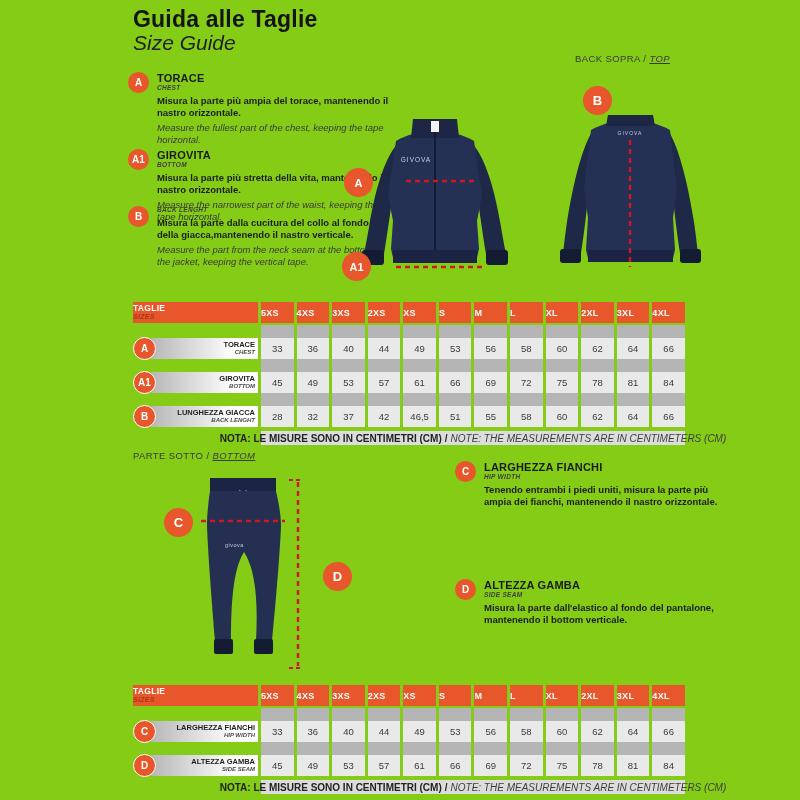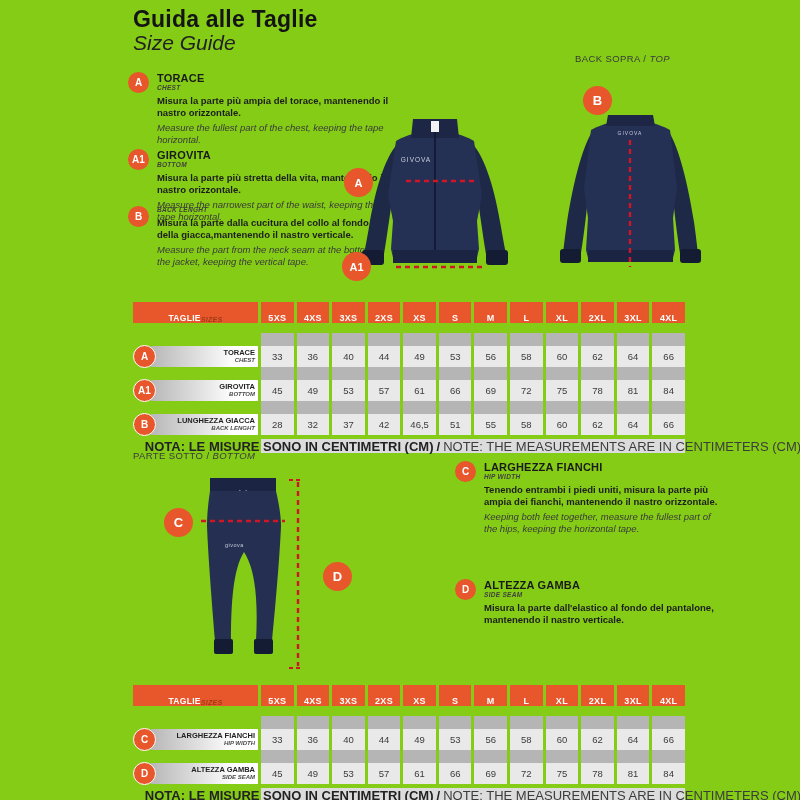--- a/index.html
+++ b/index.html
@@ -8,21 +8,21 @@
     position:relative; width:800px; height:800px; background:#84cc16;
     font-family:"Liberation Sans", sans-serif; color:#1d1d1b; overflow:hidden;
   }
   
   .title-block { position:absolute; left:133px; top:7px; }
   .title-it { font-size:23px; font-weight:bold; color:#141414; letter-spacing:.2px; line-height:1.05; }
   .title-en { font-size:21px; font-style:italic; color:#222; line-height:1.1; }
 
   
   .part-label { position:absolute; font-size:9.5px; color:#3a3a3a; letter-spacing:.4px; }
-  .part-label .en { font-style:italic; }
+  .part-label .en { font-style:italic;text-decoration:underline; }
 
   
   .measure { position:absolute; width:258px; }
   .m-badge {
     position:absolute; left:0; top:0; width:21px; height:21px; border-radius:50%;
     background:#E8562B; color:#fff; font-weight:bold; font-size:10px;
     display:flex; align-items:center; justify-content:center;
   }
   .m-body { margin-left:29px; }
   .m-name { font-size:11px; font-weight:bold; color:#1a1a1a; letter-spacing:.2px; }
@@ -40,22 +40,22 @@
     display:flex; align-items:center; justify-content:center; z-index:5;
   }
   .marker.small-text { font-size:11px; }
 
   
   .size-table { position:absolute; width:552px; }
   .cols { display:flex; gap:3px; }
   .t-label-col { width:125px; flex:0 0 125px; display:flex; flex-direction:column; }
   .t-size-col  { flex:1 1 0; display:flex; flex-direction:column; }
   .t-head {
-    height:21px; margin-bottom:10px; background:#E8562B; color:#fff;
-    display:flex; flex-direction:row; align-items:flex-end; justify-content:center;
+    height:21px; margin-bottom:2px; background:#E8562B; color:#fff;
+    display:flex; flex-direction:column; align-items:flex-start; justify-content:center;
     font-weight:bold; font-size:9px; letter-spacing:.3px;
   }
   .t-head .hd-it { font-size:8.5px; line-height:1.05; }
   .t-head .hd-en { font-size:7px; font-weight:bold; font-style:italic; color:#9e3a14; line-height:1.05; }
   .t-sp  { height:13px; background:#b5b5b5; }
   .t-gap { height:13px; background:transparent; }
   .t-val {
     height:21px; background:#e9e9e9; color:#3a3a3a; font-size:9.5px;
     display:flex; align-items:center; justify-content:center;
   }
@@ -71,25 +71,25 @@
   .t-row-label .rl-it { font-size:7.5px; font-weight:bold; color:#222; line-height:1.1; white-space:nowrap; }
   .t-row-label .rl-en { font-size:6px; font-style:italic; font-weight:bold; color:#4a4a4a; line-height:1.1; white-space:nowrap; }
   .t-badge {
     position:absolute; left:0; top:-1px; width:23px; height:23px; border-radius:50%;
     background:#E8562B; color:#fff; font-weight:bold; font-size:10px;
     display:flex; align-items:center; justify-content:center; z-index:2; border:1px solid #fff;
   }
   .note-band {
     margin-left:128px; margin-top:4px; height:14px; background:#dcdcdc;
     display:flex; align-items:center; justify-content:center; gap:3px;
-    font-size:13px; color:#222; white-space:nowrap;
+    font-size:10px; color:#222; white-space:nowrap;
   }
   .note-band .n-it { font-weight:bold; }
   .note-band .n-sep { font-weight:bold; }
-  .note-band .n-en { color:#3c3c3c; }
+  .note-band .n-en { font-style:italic; color:#3c3c3c; }
 </style>
 </head>
 <body>
 
 <div class="page">
 
   <div class="title-block">
     <div class="title-it">Guida alle Taglie</div>
     <div class="title-en">Size Guide</div>
   </div>
@@ -132,30 +132,29 @@
       <div class="m-desc-en">Measure the part from the neck seam at the bottom of the jacket, keeping the vertical tape.</div>
     </div>
   </div>
 
   <div class="measure" style="left:455px; top:461px;">
     <div class="m-badge">C</div>
     <div class="m-body">
       <div class="m-name">LARGHEZZA FIANCHI</div>
       <div class="m-sub">HIP WIDTH</div>
       <div class="m-desc-it">Tenendo entrambi i piedi uniti, misura la parte più ampia dei fianchi, mantenendo il nastro orizzontale.</div>
-      <div class="m-desc-en">Keeping both feet together, measure the fullest part of the hips, keeping the horizontal tape.</div>
     </div>
   </div>
 
   <div class="measure" style="left:455px; top:579px;">
     <div class="m-badge">D</div>
     <div class="m-body">
       <div class="m-name">ALTEZZA GAMBA</div>
       <div class="m-sub">SIDE SEAM</div>
-      <div class="m-desc-it">Misura la parte dall'elastico al fondo del pantalone, mantenendo il nastro verticale.</div>
+      <div class="m-desc-it">Misura la parte dall'elastico al fondo del pantalone, mantenendo il bottom verticale.</div>
     </div>
   </div>
 
   <svg class="illus" style="left:336px; top:99px;" width="198" height="198" viewBox="0 0 198 198">
 
     <path d="M62,44 C48,60 39,92 33,128 C31,140 29,150 28,155 L47,161 C51,138 55,108 58,88 L60,58 Z" fill="#1e2847"></path>
     <path d="M136,44 C150,60 159,92 165,128 C167,140 169,150 170,155 L151,161 C147,138 143,108 140,88 L138,58 Z" fill="#1e2847"></path>
 
     <rect x="26" y="151" width="22" height="15" rx="3" fill="#141c33"></rect>
     <rect x="150" y="151" width="22" height="15" rx="3" fill="#141c33"></rect>

